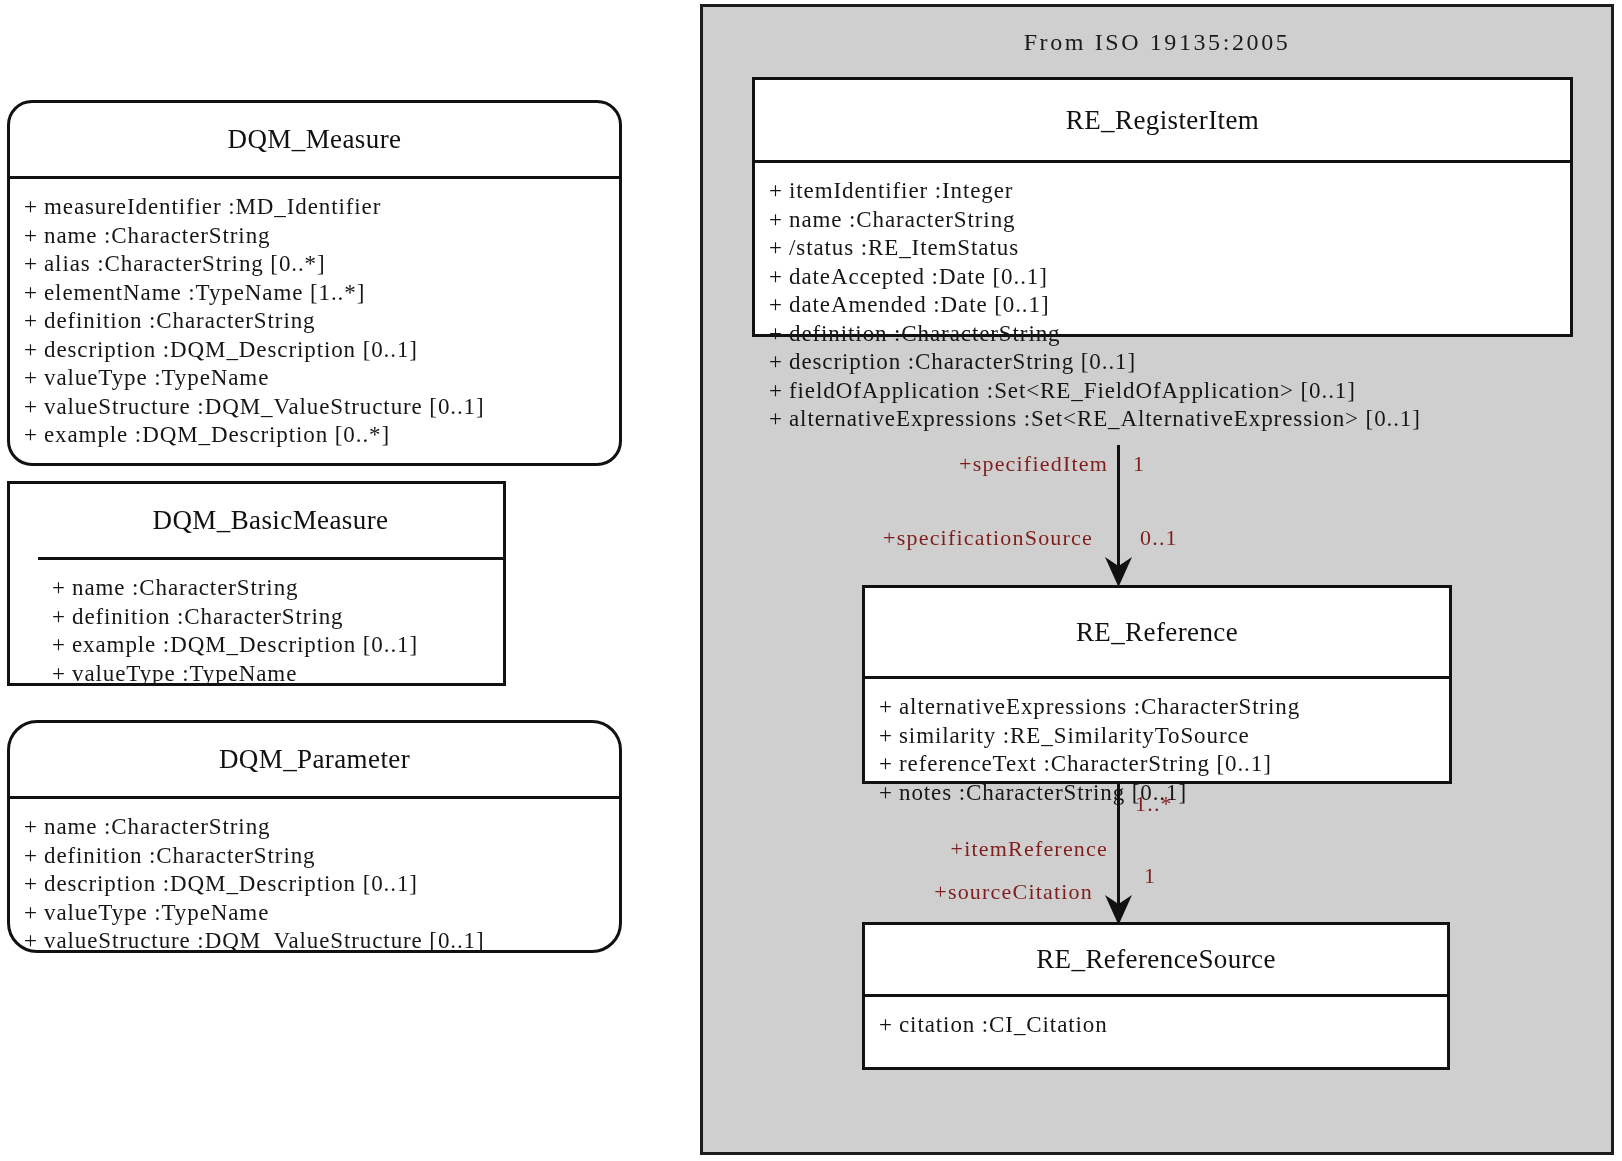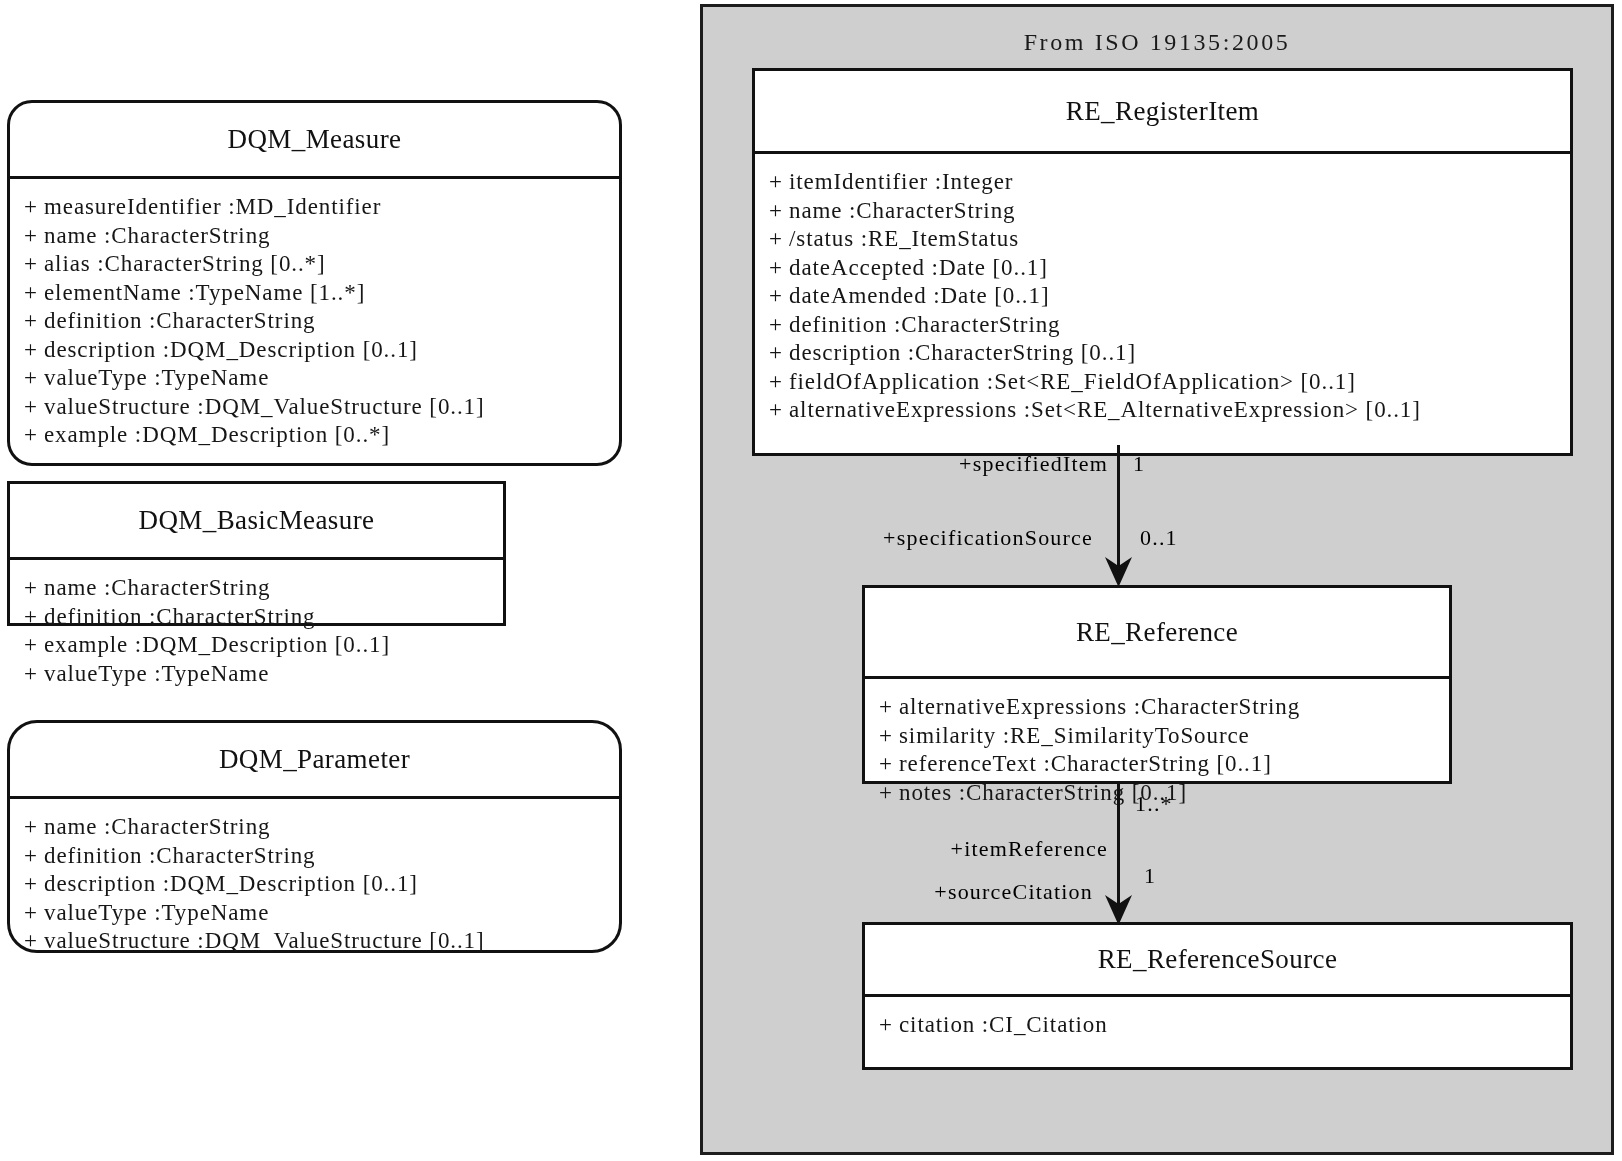--- a/index.html
+++ b/index.html
@@ -71,21 +71,21 @@
   
   .assoc-line {
     position: absolute;
     background: #111111;
     width: 3px;
   }
   .assoc-label {
     position: absolute;
     font-size: 22px;
     letter-spacing: 1.2px;
-    color: #000000;
+    color: #7f1d1d;
     white-space: nowrap;
   }
   .assoc-label.right-align {
     text-align: right;
   }
   .arrow-head {
     position: absolute;
     overflow: visible;
   }
 </style>
@@ -102,21 +102,21 @@
       <div class="uml-attr"><span class="vis">+</span><span>alias :CharacterString [0..*]</span></div>
       <div class="uml-attr"><span class="vis">+</span><span>elementName :TypeName [1..*]</span></div>
       <div class="uml-attr"><span class="vis">+</span><span>definition :CharacterString</span></div>
       <div class="uml-attr"><span class="vis">+</span><span>description :DQM_Description [0..1]</span></div>
       <div class="uml-attr"><span class="vis">+</span><span>valueType :TypeName</span></div>
       <div class="uml-attr"><span class="vis">+</span><span>valueStructure :DQM_ValueStructure [0..1]</span></div>
       <div class="uml-attr"><span class="vis">+</span><span>example :DQM_Description [0..*]</span></div>
     </div>
   </div>
 
-  <div class="uml-class" style="left:7px; top:481px; width:499px; height:145px;">
+  <div class="uml-class" style="left:7px; top:481px; width:499px; height:205px;padding-left:28px;">
     <div class="uml-class-name" style="height:76px;">DQM_BasicMeasure</div>
     <div class="uml-attrs">
       <div class="uml-attr"><span class="vis">+</span><span>name :CharacterString</span></div>
       <div class="uml-attr"><span class="vis">+</span><span>definition :CharacterString</span></div>
       <div class="uml-attr"><span class="vis">+</span><span>example :DQM_Description [0..1]</span></div>
       <div class="uml-attr"><span class="vis">+</span><span>valueType :TypeName</span></div>
     </div>
   </div>
 
   <div class="uml-class" style="left:7px; top:720px; width:615px; height:233px;border-radius:30px;">
@@ -127,21 +127,21 @@
       <div class="uml-attr"><span class="vis">+</span><span>description :DQM_Description [0..1]</span></div>
       <div class="uml-attr"><span class="vis">+</span><span>valueType :TypeName</span></div>
       <div class="uml-attr"><span class="vis">+</span><span>valueStructure :DQM_ValueStructure [0..1]</span></div>
     </div>
   </div>
 
   <div class="package" style="left:700px; top:4px; width:914px; height:1151px;">
 
     <div class="package-title" style="top:22px;">From ISO 19135:2005</div>
 
-    <div class="uml-class" style="left:49px; top:61px; width:821px; height:388px;">
+    <div class="uml-class" style="left:49px; top:70px; width:821px; height:260px;">
       <div class="uml-class-name" style="height:83px;">RE_RegisterItem</div>
       <div class="uml-attrs">
         <div class="uml-attr"><span class="vis">+</span><span>itemIdentifier :Integer</span></div>
         <div class="uml-attr"><span class="vis">+</span><span>name :CharacterString</span></div>
         <div class="uml-attr"><span class="vis">+</span><span>/status :RE_ItemStatus</span></div>
         <div class="uml-attr"><span class="vis">+</span><span>dateAccepted :Date [0..1]</span></div>
         <div class="uml-attr"><span class="vis">+</span><span>dateAmended :Date [0..1]</span></div>
         <div class="uml-attr"><span class="vis">+</span><span>definition :CharacterString</span></div>
         <div class="uml-attr"><span class="vis">+</span><span>description :CharacterString [0..1]</span></div>
         <div class="uml-attr"><span class="vis">+</span><span>fieldOfApplication :Set&lt;RE_FieldOfApplication&gt; [0..1]</span></div>
@@ -170,21 +170,21 @@
 
     <div class="assoc-line" style="left:414px; top:777px; height:132px;"></div>
     <svg class="arrow-head" width="34" height="34" style="left:399px; top:886px;">
       <polygon points="16.5,32 3,2 16.5,11 30,2" fill="#111111"></polygon>
     </svg>
     <div class="assoc-label right-align" style="left:130px; top:784px; width:275px;margin-top:45px;">+itemReference</div>
     <div class="assoc-label" style="left:432px; top:784px;">1..*</div>
     <div class="assoc-label right-align" style="left:110px; top:858px; width:280px;margin-top:14px;">+sourceCitation</div>
     <div class="assoc-label" style="left:441px; top:856px;">1</div>
 
-    <div class="uml-class" style="left:159px; top:915px; width:711px; height:148px;">
+    <div class="uml-class" style="left:159px; top:915px; width:588px; height:148px;">
       <div class="uml-class-name" style="height:72px;">RE_ReferenceSource</div>
       <div class="uml-attrs">
         <div class="uml-attr"><span class="vis">+</span><span>citation :CI_Citation</span></div>
       </div>
     </div>
 
   </div>
 </div>
 
 </body></html>

